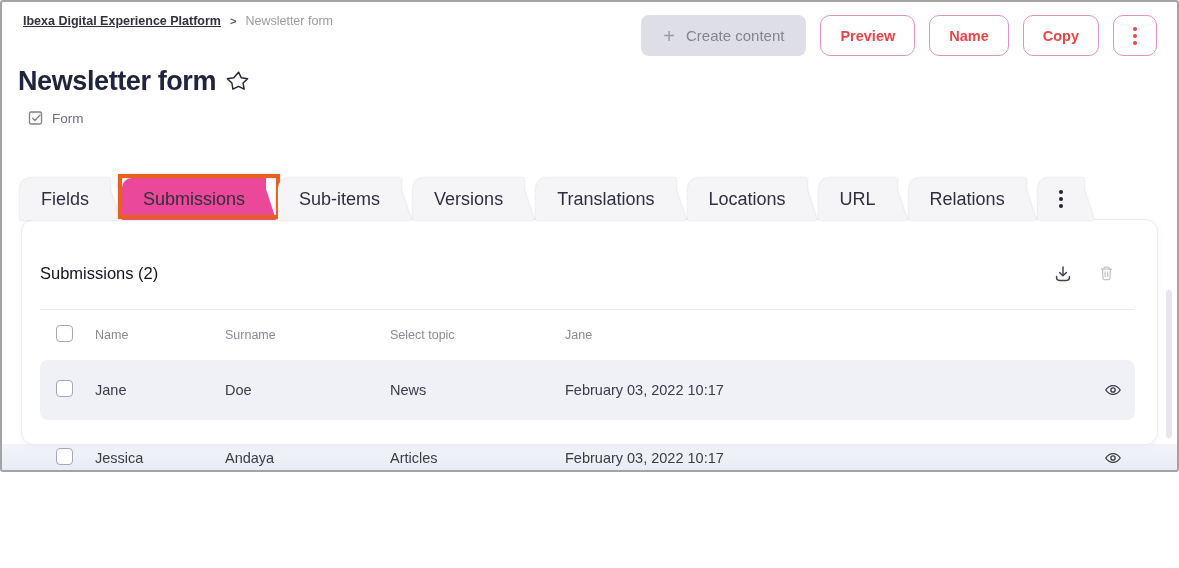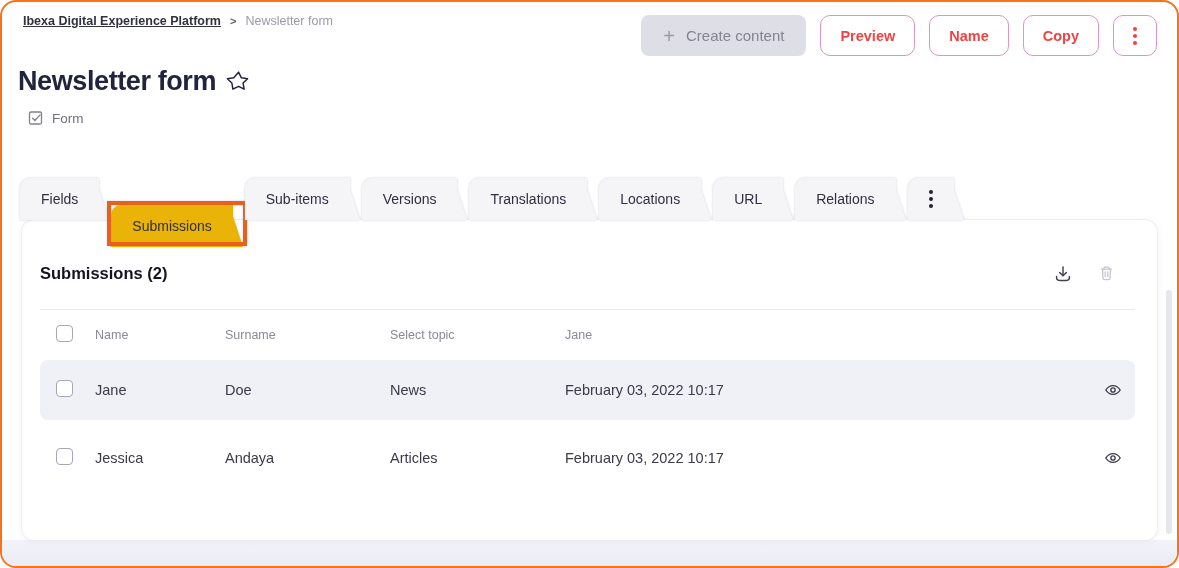--- a/index.html
+++ b/index.html
@@ -1,19 +1,19 @@
 <!DOCTYPE html>
 <html><head>
 <meta charset="utf-8">
 <style>
   * { box-sizing: border-box; }
   html,body { margin:0; padding:0; background:#fff; }
   .frame {
-    position:relative; width:1179px; height:568px;
-    border:2px solid #f97316; border-radius:16px; overflow:hidden;
+    position:relative; width:1179px; height:472px;
+    border:2px solid #a3a3a3; border-radius:3px; overflow:hidden;
     background:#ffffff; font-family:"Liberation Sans", sans-serif; color:#343441;
   }
 
   
   .breadcrumb { position:absolute; top:12px; left:21px; display:flex; align-items:center; gap:9px; font-size:12.5px; }
   .crumb-root { color:#32323f; font-weight:700; text-decoration:underline; cursor:pointer; }
   .crumb-sep  { color:#5f5f6b; font-size:11px; font-weight:700; }
   .crumb-current { color:#9a9aa6; }
 
   
@@ -37,44 +37,44 @@
   
   .title-row { position:absolute; top:64px; left:16px; display:flex; align-items:center; gap:9px; }
   .page-title { font-size:27px; font-weight:700; color:#21243c; letter-spacing:-0.4px; }
   .star { display:flex; align-items:center; cursor:pointer; }
   .content-type-row { position:absolute; top:108px; left:26px; display:flex; align-items:center; gap:8px; color:#71717e; font-size:13.5px; }
 
   
   .tabs { position:absolute; top:176px; left:18px; display:flex; z-index:3; }
   .tab {
     position:relative; height:42px; padding:0 21px; background:#f5f5f8;
-    display:flex; align-items:center; font-size:14px; color:#2f2f3f;
+    display:flex; align-items:center; font-size:18px; color:#2f2f3f;
     border-top-left-radius:10px; margin-right:12px; cursor:pointer;
     filter: drop-shadow(0 0 1px rgba(165,165,190,0.55));
   }
   .tab::after {
     content:""; position:absolute; top:0; bottom:0; right:-10px; width:34px;
     background:inherit; transform:skewX(18deg); transform-origin:100% 100%;
     border-top-right-radius:13px; z-index:0;
   }
   .tab > span { position:relative; z-index:1; }
-  .tab.active { background:#eab308;margin-top:27px; }
+  .tab.active { background:#ec4899; }
   .annotation {
     position:absolute; top:-4px; bottom:1px; left:-4px; right:-14px;
     border:4px solid #e8611c; z-index:6; pointer-events:none;
   }
 
   
   .panel {
     position:absolute; top:218px; left:20px; right:20px; bottom:26px;
     background:#fff; border-radius:12px; z-index:2;
     box-shadow:0 0 0 1px #ececf3, 0 2px 8px rgba(110,110,160,0.08);
   }
   .panel-head { display:flex; justify-content:space-between; align-items:center; padding:44px 42px 0 18px; }
-  .panel-heading { font-size:16.5px; font-weight:700; color:#131323; }
+  .panel-heading { font-size:16.5px; font-weight:400; color:#131323; }
   .head-icons { display:flex; gap:26px; align-items:center; }
   .icon-btn { background:none; border:none; padding:0; cursor:pointer; display:flex; }
   .icon-download { color:#42424f; }
   .icon-trash { color:#c4c4cf; cursor:default; }
 
   
   .table { margin:26px 22px 0 18px; }
   .thead, .trow {
     display:grid; grid-template-columns:39px 130px 165px 175px 1fr 44px;
     align-items:center; padding-left:16px;

